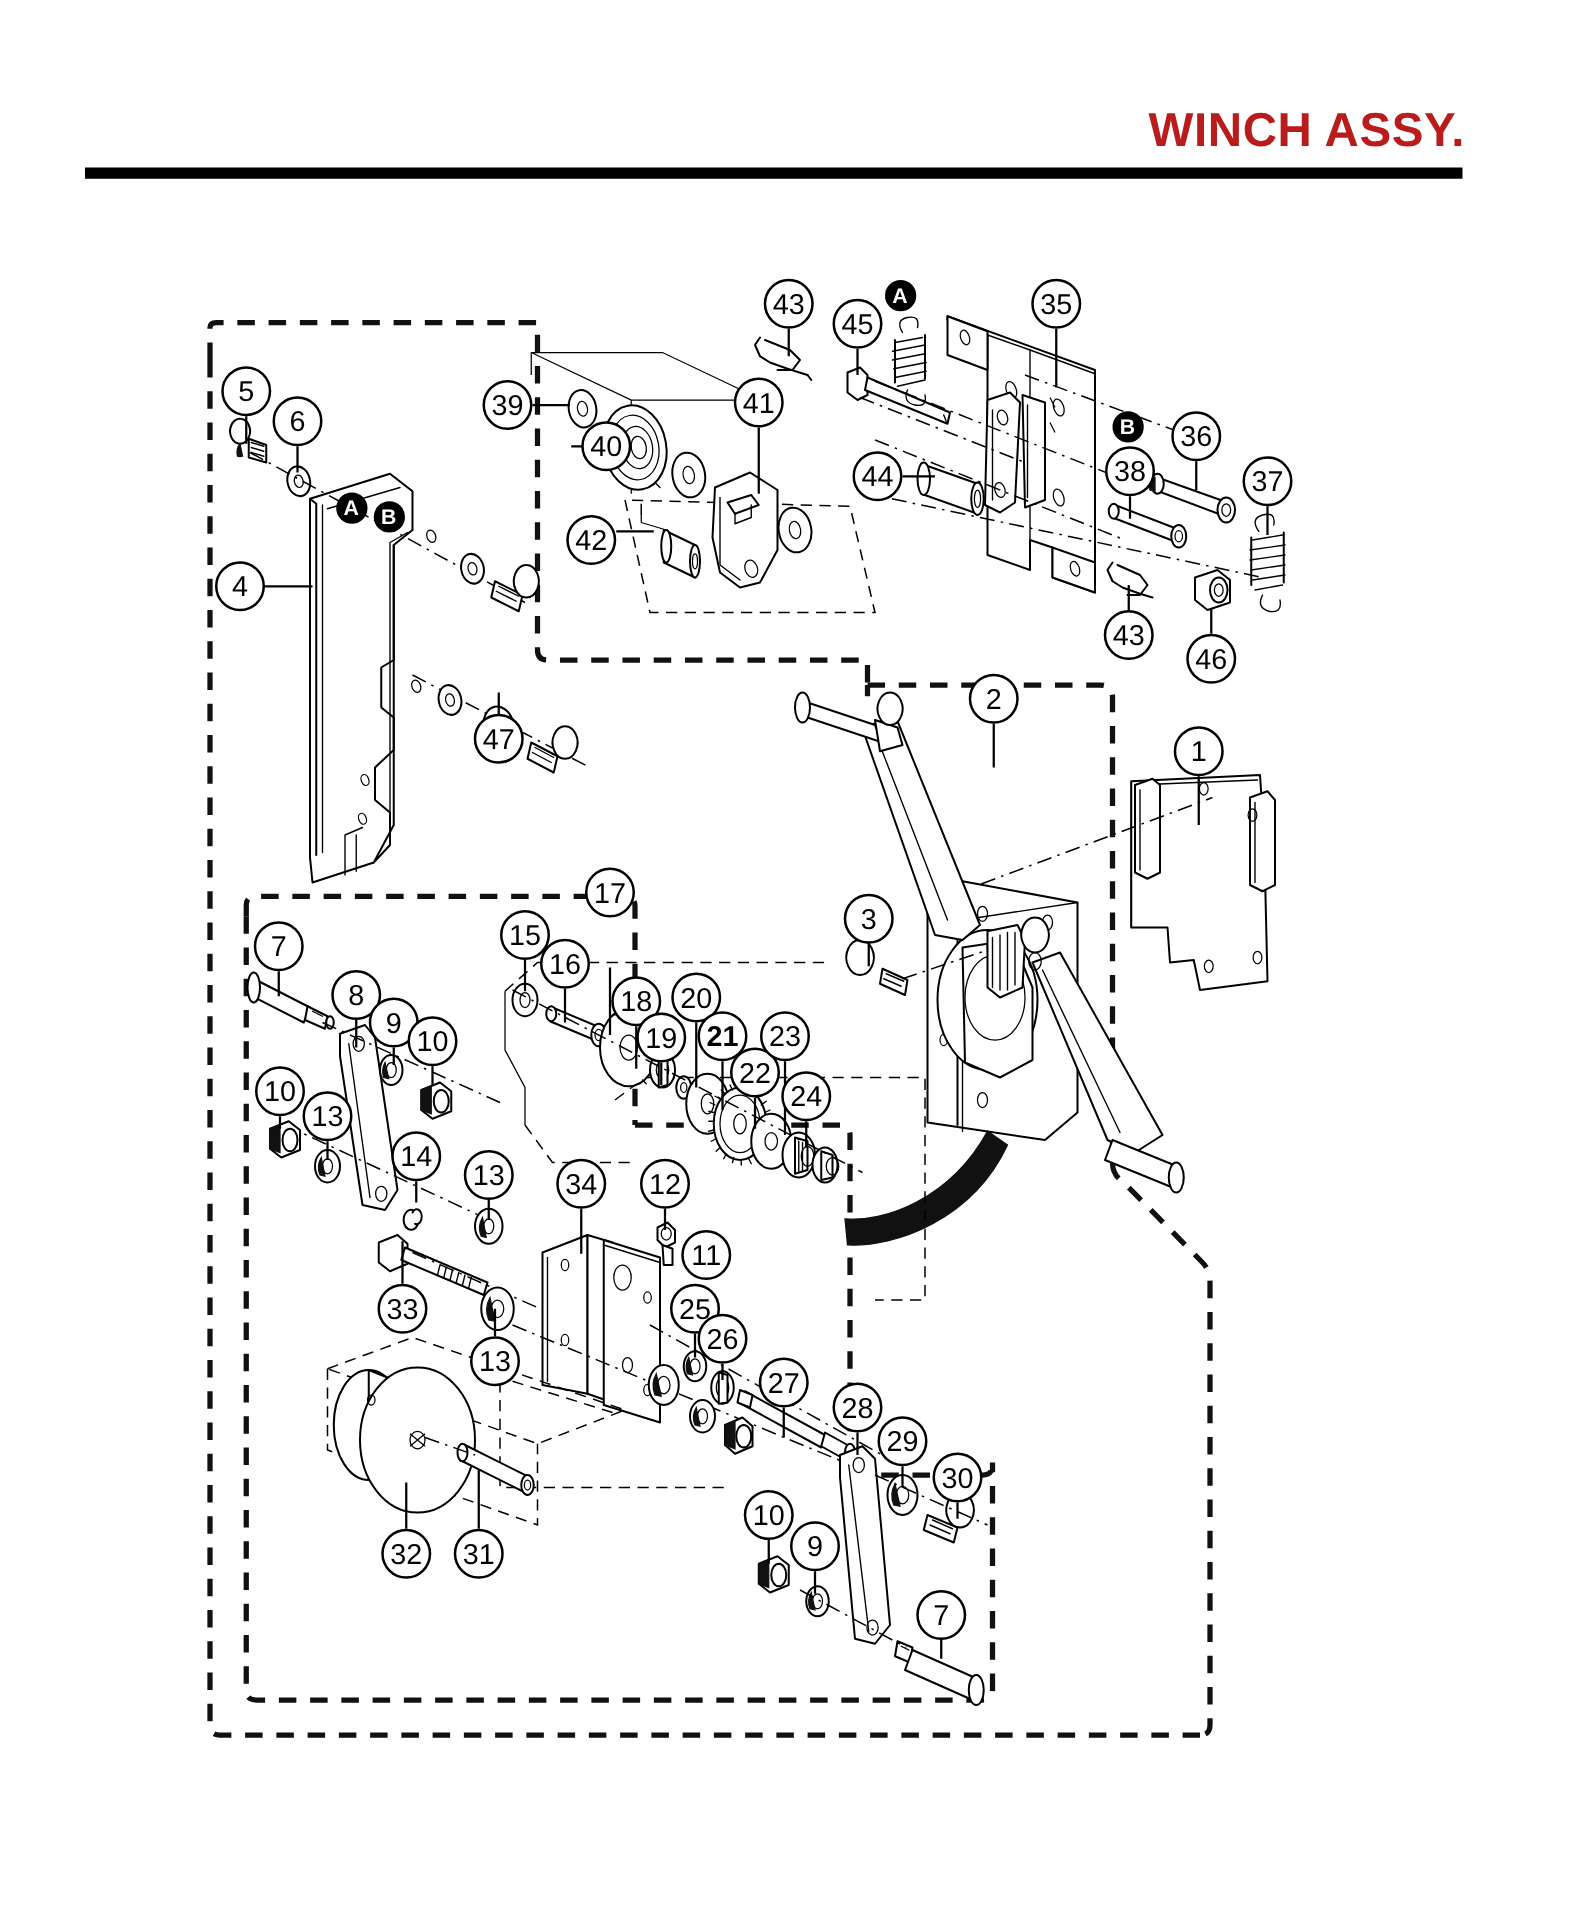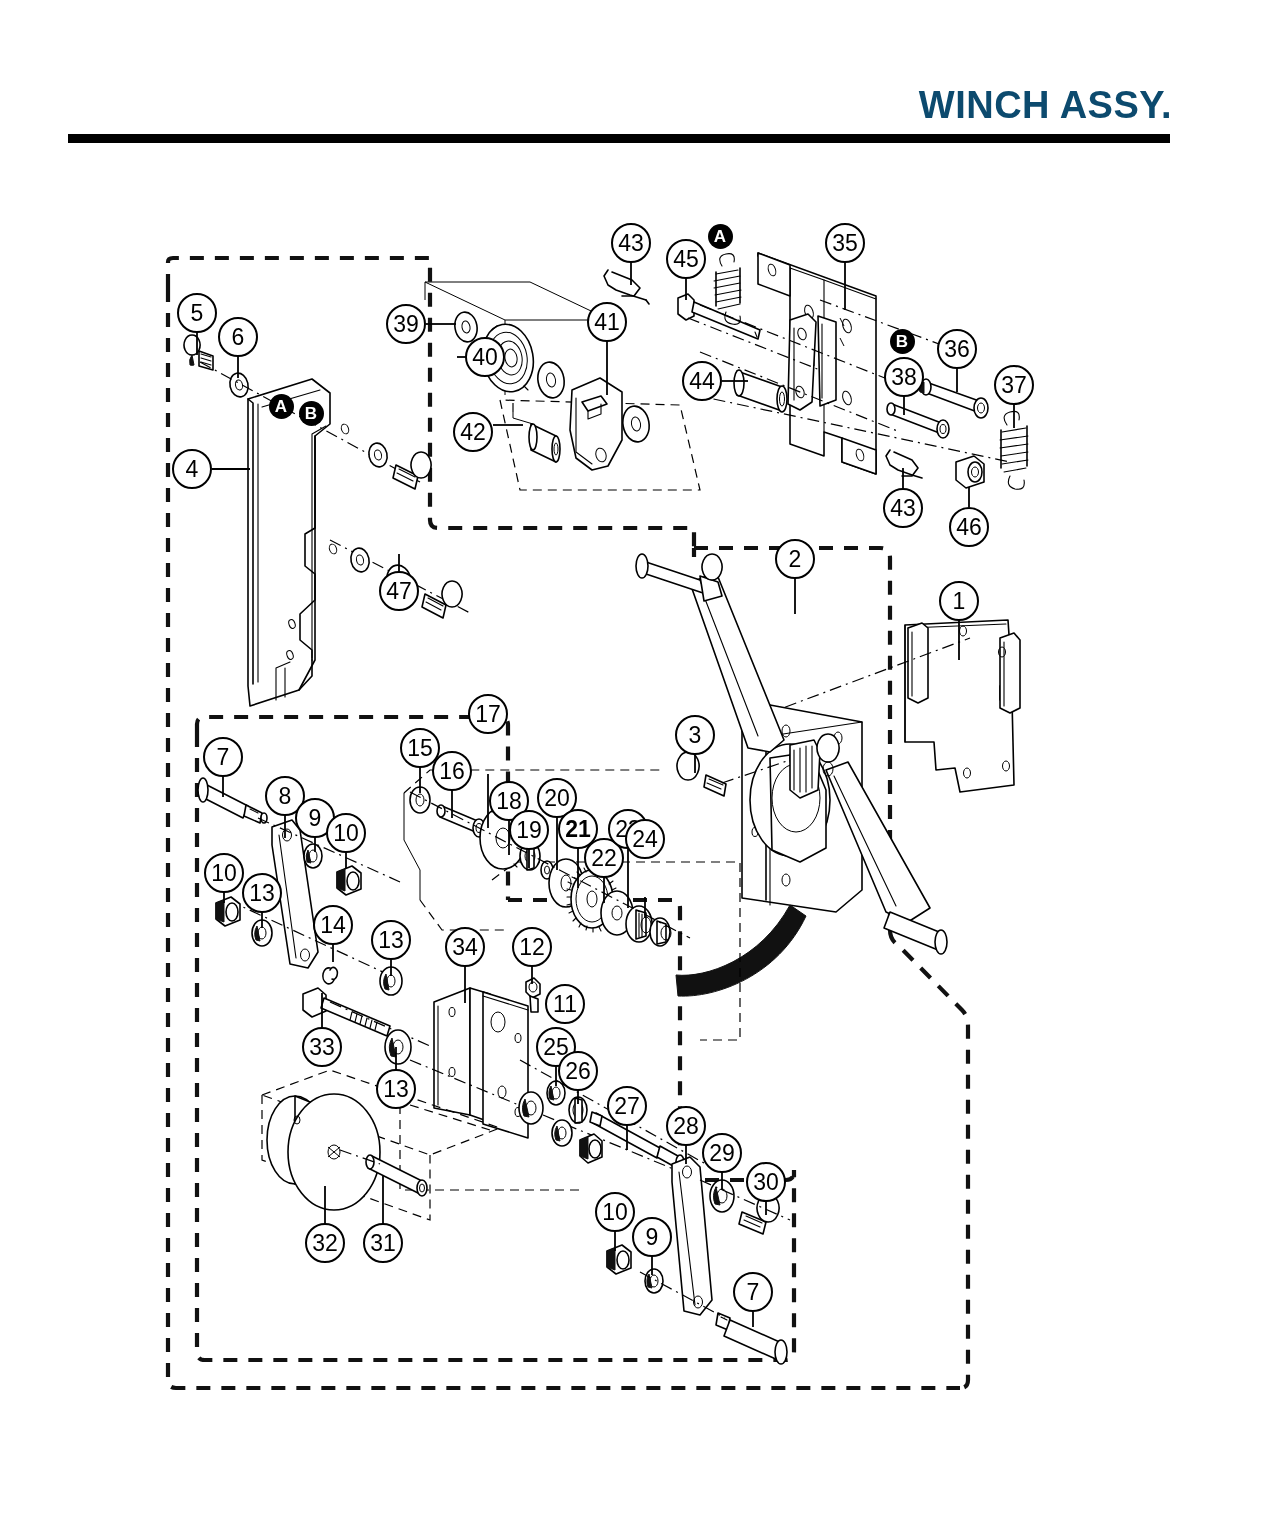--- a/index.html
+++ b/index.html
@@ -16,21 +16,21 @@
     position: absolute; inset: 0;
     width: 1272px; height: 1524px;
   }
   .title {
     position: absolute;
     right: 100px;
     top: 84px;
     font-size: 38px;
     font-weight: bold;
     letter-spacing: 0.5px;
-    color: #0c4a6e;
+    color: #b91c1c;
     white-space: nowrap;
   }
   .title-rule {
     position: absolute;
     left: 68px; top: 134px;
     width: 1102px; height: 9px;
     background: #000;
   }
   svg.diagram {
     position: absolute;
@@ -652,21 +652,21 @@
         <div class="callout" style="left: 396px; top: 1089px;">13</div>
         <div class="callout" style="left: 420px; top: 748px;">15</div>
         <div class="callout" style="left: 452px; top: 771px;">16</div>
         <div class="callout" style="left: 488px; top: 714px;">17</div>
         <div class="callout" style="left: 509px; top: 801px;">18</div>
         <div class="callout" style="left: 529px; top: 830px;">19</div>
         <div class="callout" style="left: 557px; top: 798px;">20</div>
         <div class="callout" style="left: 578px; top: 829px; font-weight: bold;">21</div>
         <div class="callout" style="left: 604px; top: 858px;">22</div>
         <div class="callout" style="left: 628px; top: 829px;">23</div>
-        <div class="callout" style="left: 645px; top: 839px;">24</div>
+        <div class="callout" style="left: 645px; top: 877px;">24</div>
         <div class="callout" style="left: 465px; top: 947px;">34</div>
         <div class="callout" style="left: 532px; top: 947px;">12</div>
         <div class="callout" style="left: 565px; top: 967px; margin-top: 17px;">11</div>
         <div class="callout" style="left: 556px; top: 1047px;">25</div>
         <div class="callout" style="left: 578px; top: 1071px;">26</div>
         <div class="callout" style="left: 627px; top: 1106px;">27</div>
         <div class="callout" style="left: 686px; top: 1126px;">28</div>
         <div class="callout" style="left: 722px; top: 1153px;">29</div>
         <div class="callout" style="left: 766px; top: 1182px;">30</div>
         <div class="callout" style="left: 615px; top: 1212px;">10</div>

